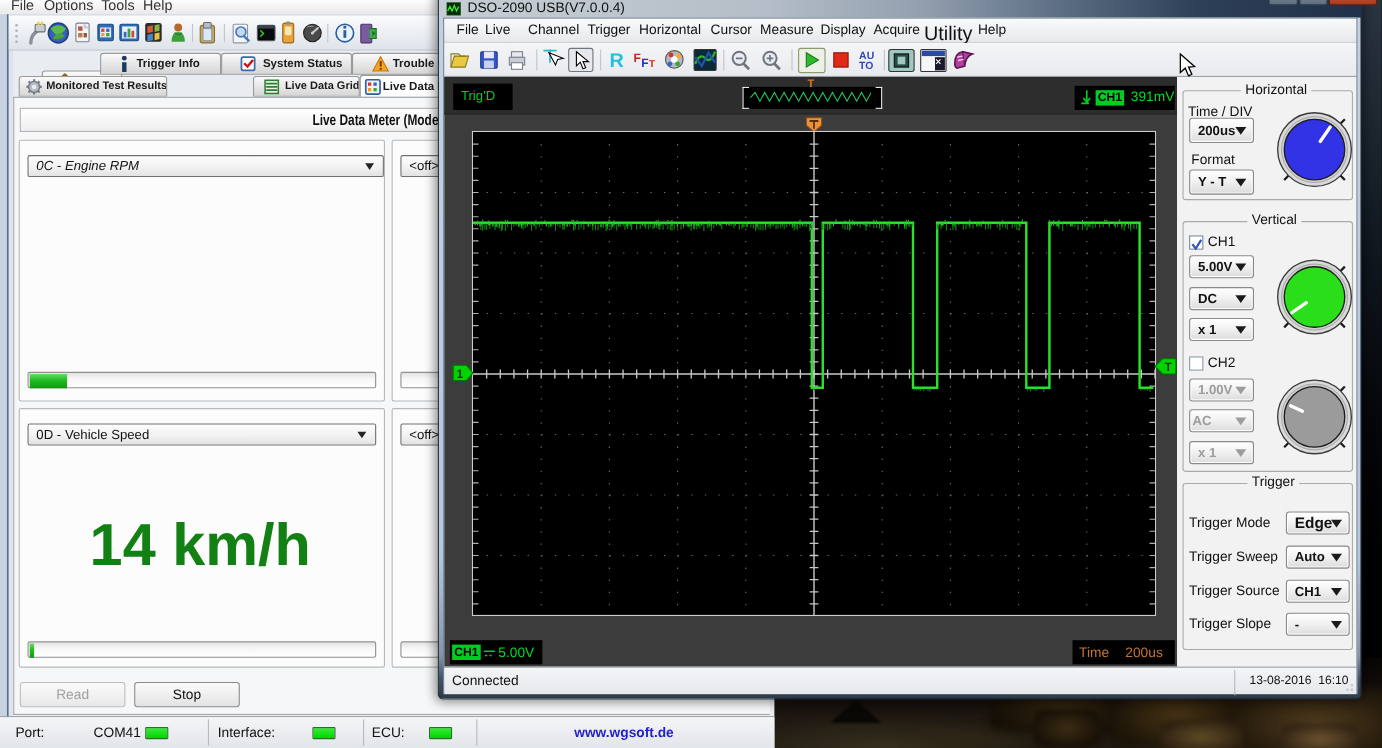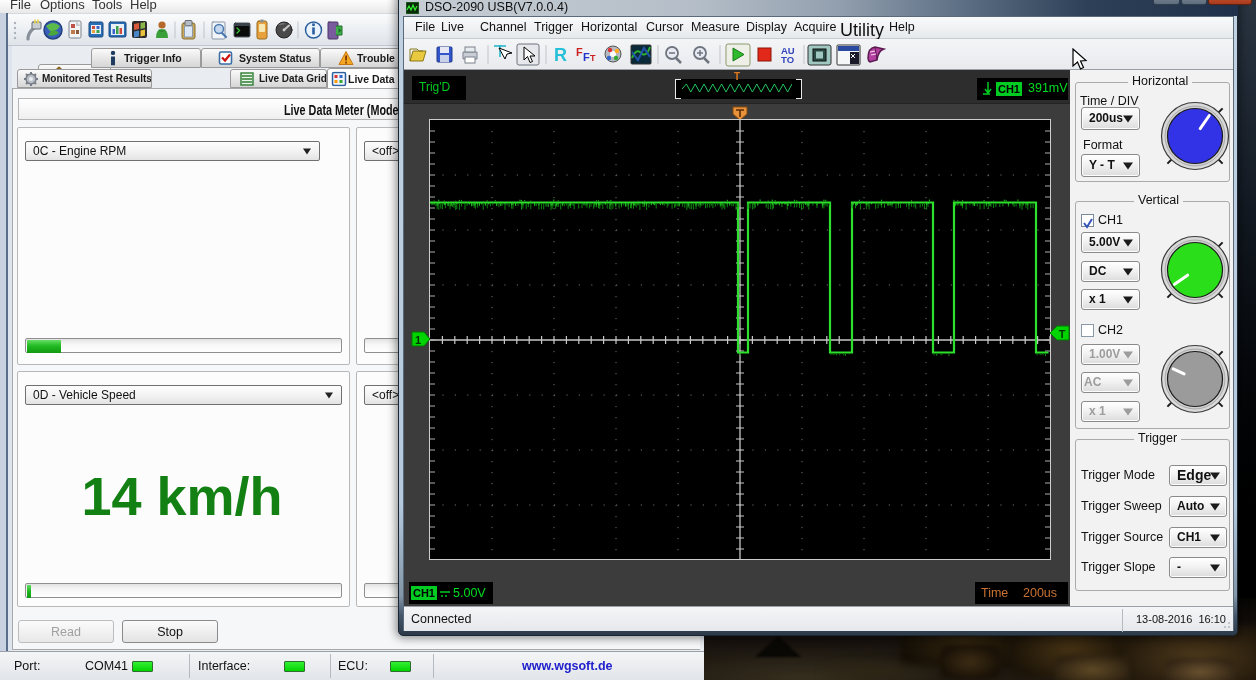--- a/index.html
+++ b/index.html
@@ -168,21 +168,21 @@
             <rect x="3.5" y="8.5" width="3" height="3" fill="#f90"></rect>
             <rect x="8.5" y="8.5" width="3" height="3" fill="#3a3"></rect>
           </svg></span>
         <span class="abs" style="left:20px;top:50%;transform:translateY(-52%);font-size:10.5px;font-weight:700;color:#1a1a1a;white-space:nowrap">Live Data Meter</span>
       </div>
 <div class="abs" style="left:12px;top:88px;width:688px;height:562px;background:#f6f7f8;border:1px solid #a8a8a8;border-right:none;"></div>
 <div class="abs" style="left:18px;top:98px;width:672px;height:22px;background:linear-gradient(#ffffff,#efefef);border:1px solid #b5b5b5;">
 <span class="abs" style="left:265px;top:2px;font-size:15px;font-weight:700;color:#111;white-space:nowrap;transform:scale(0.72,0.93);transform-origin:0 50%;">Live Data Meter (Mode 01)</span>
       </div>
 <div class="abs" style="left:17px;top:127px;width:333px;height:238px;background:#fcfcfc;border:1px solid #b8b8b8;border-radius:2px;"></div>
-<div style="position:absolute;left:25px;top:141px;width:295px;height:20px;border:1px solid #707070;border-radius:2px;background:linear-gradient(#fdfdfd,#f2f2f2 55%,#e3e3e3);">
+<div style="position:absolute;left:25px;top:141px;width:324px;height:20px;border:1px solid #707070;border-radius:2px;background:linear-gradient(#fdfdfd,#f2f2f2 55%,#e3e3e3);font-style:italic;">
         <span style="position:absolute;left:7px;top:50%;transform:translateY(-52%);font-size:12px;color:#111;white-space:nowrap">0C - Engine RPM</span>
         <span style="position:absolute;right:8px;top:50%;transform:translateY(-42%);width:0;height:0;border-left:4px solid transparent;border-right:4px solid transparent;border-top:6px solid #222;"></span>
       </div>
 <div style="position:absolute;left:25px;top:338px;width:317px;height:15px;border:1px solid #8f8f8f;border-radius:2px;background:linear-gradient(#e2e2e2,#f6f6f6 40%,#ffffff);">
         <div style="position:absolute;left:1px;top:1px;width:34px;height:13px;background:linear-gradient(#66dd66,#22bb22 45%,#119911);"></div>
       </div>
 <div class="abs" style="left:356px;top:127px;width:333px;height:238px;background:#fcfcfc;border:1px solid #b8b8b8;border-radius:2px;"></div>
 <div style="position:absolute;left:364px;top:141px;width:317px;height:20px;border:1px solid #707070;border-radius:2px;background:linear-gradient(#fdfdfd,#f2f2f2 55%,#e3e3e3);">
         <span style="position:absolute;left:7px;top:50%;transform:translateY(-52%);font-size:12px;color:#111;white-space:nowrap">&lt;off&gt;</span>
         <span style="position:absolute;right:8px;top:50%;transform:translateY(-42%);width:0;height:0;border-left:4px solid transparent;border-right:4px solid transparent;border-top:6px solid #222;"></span>

